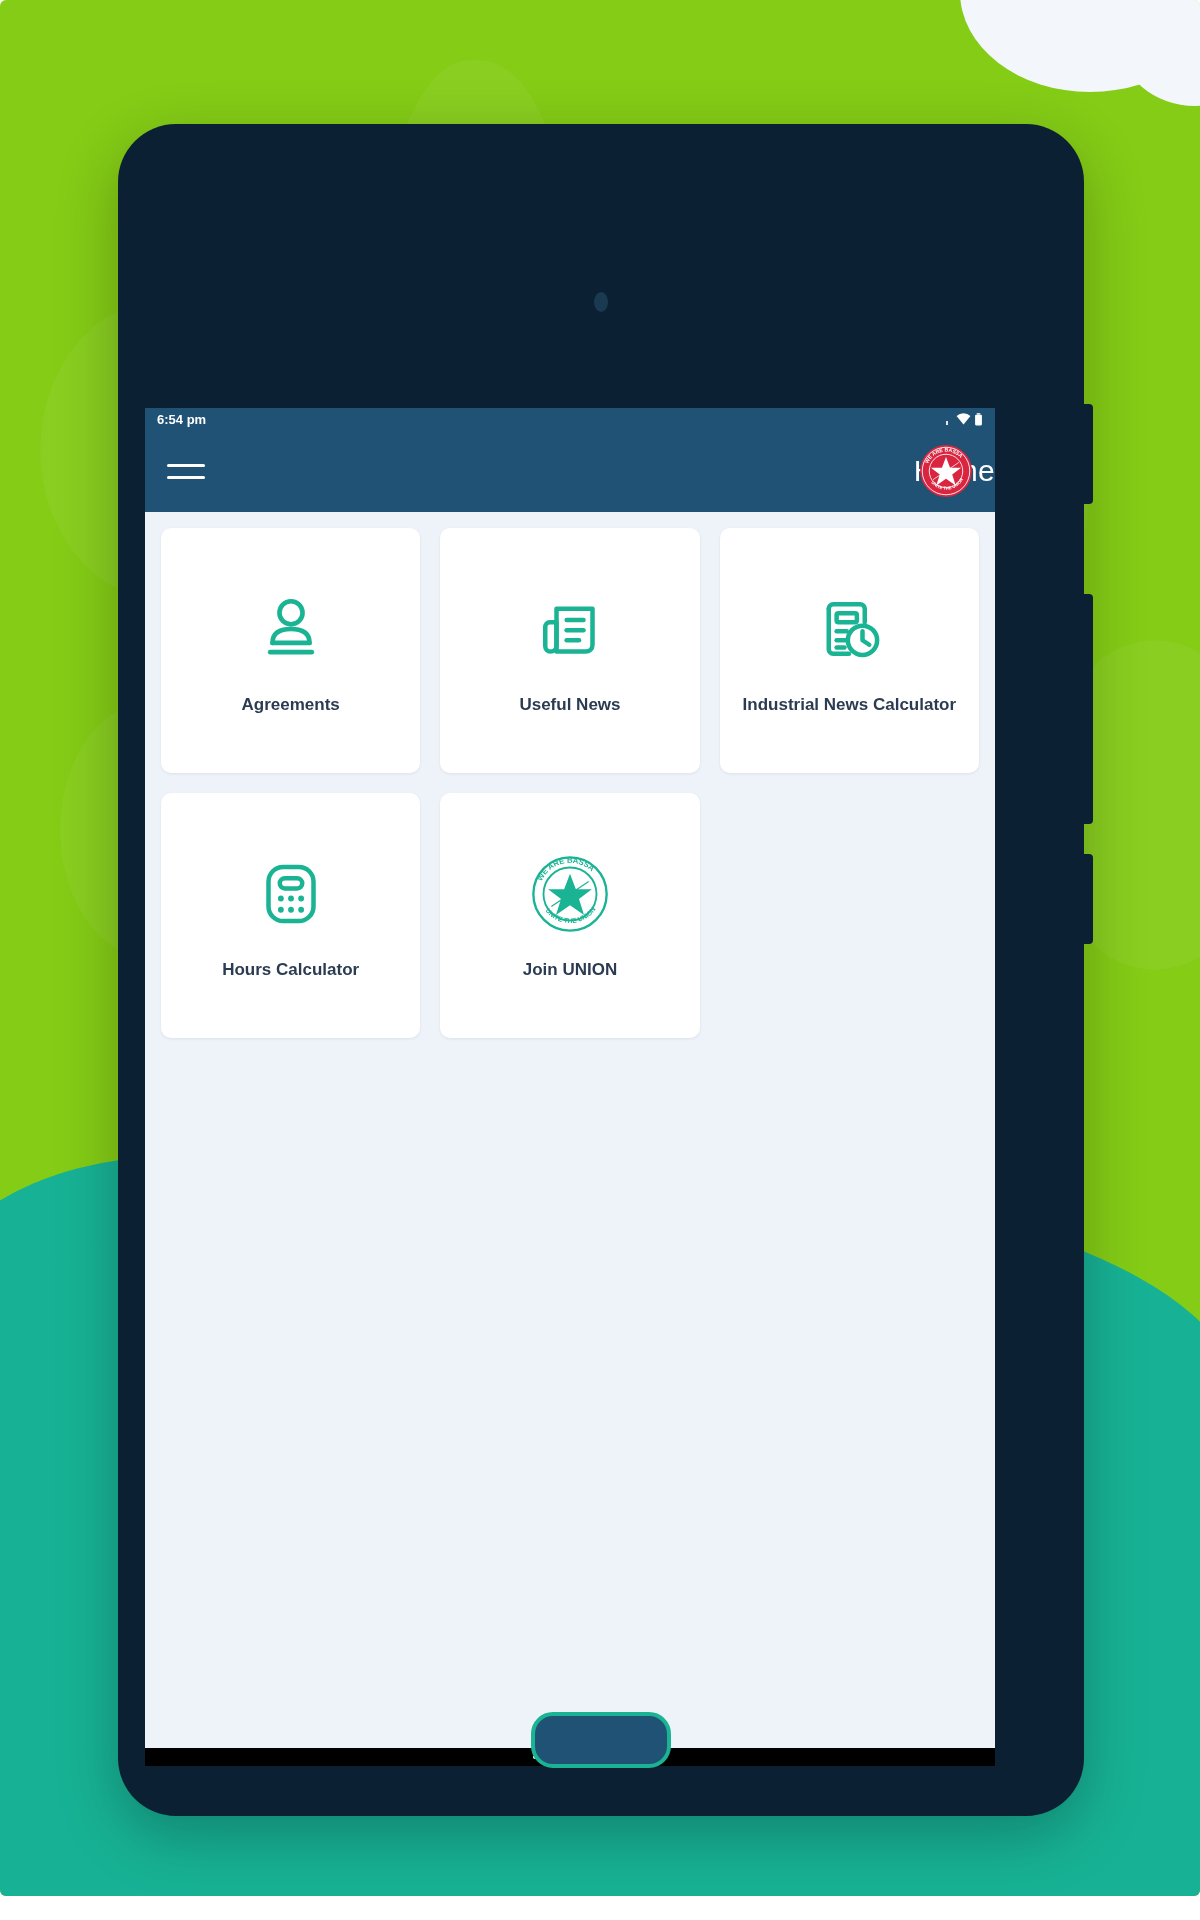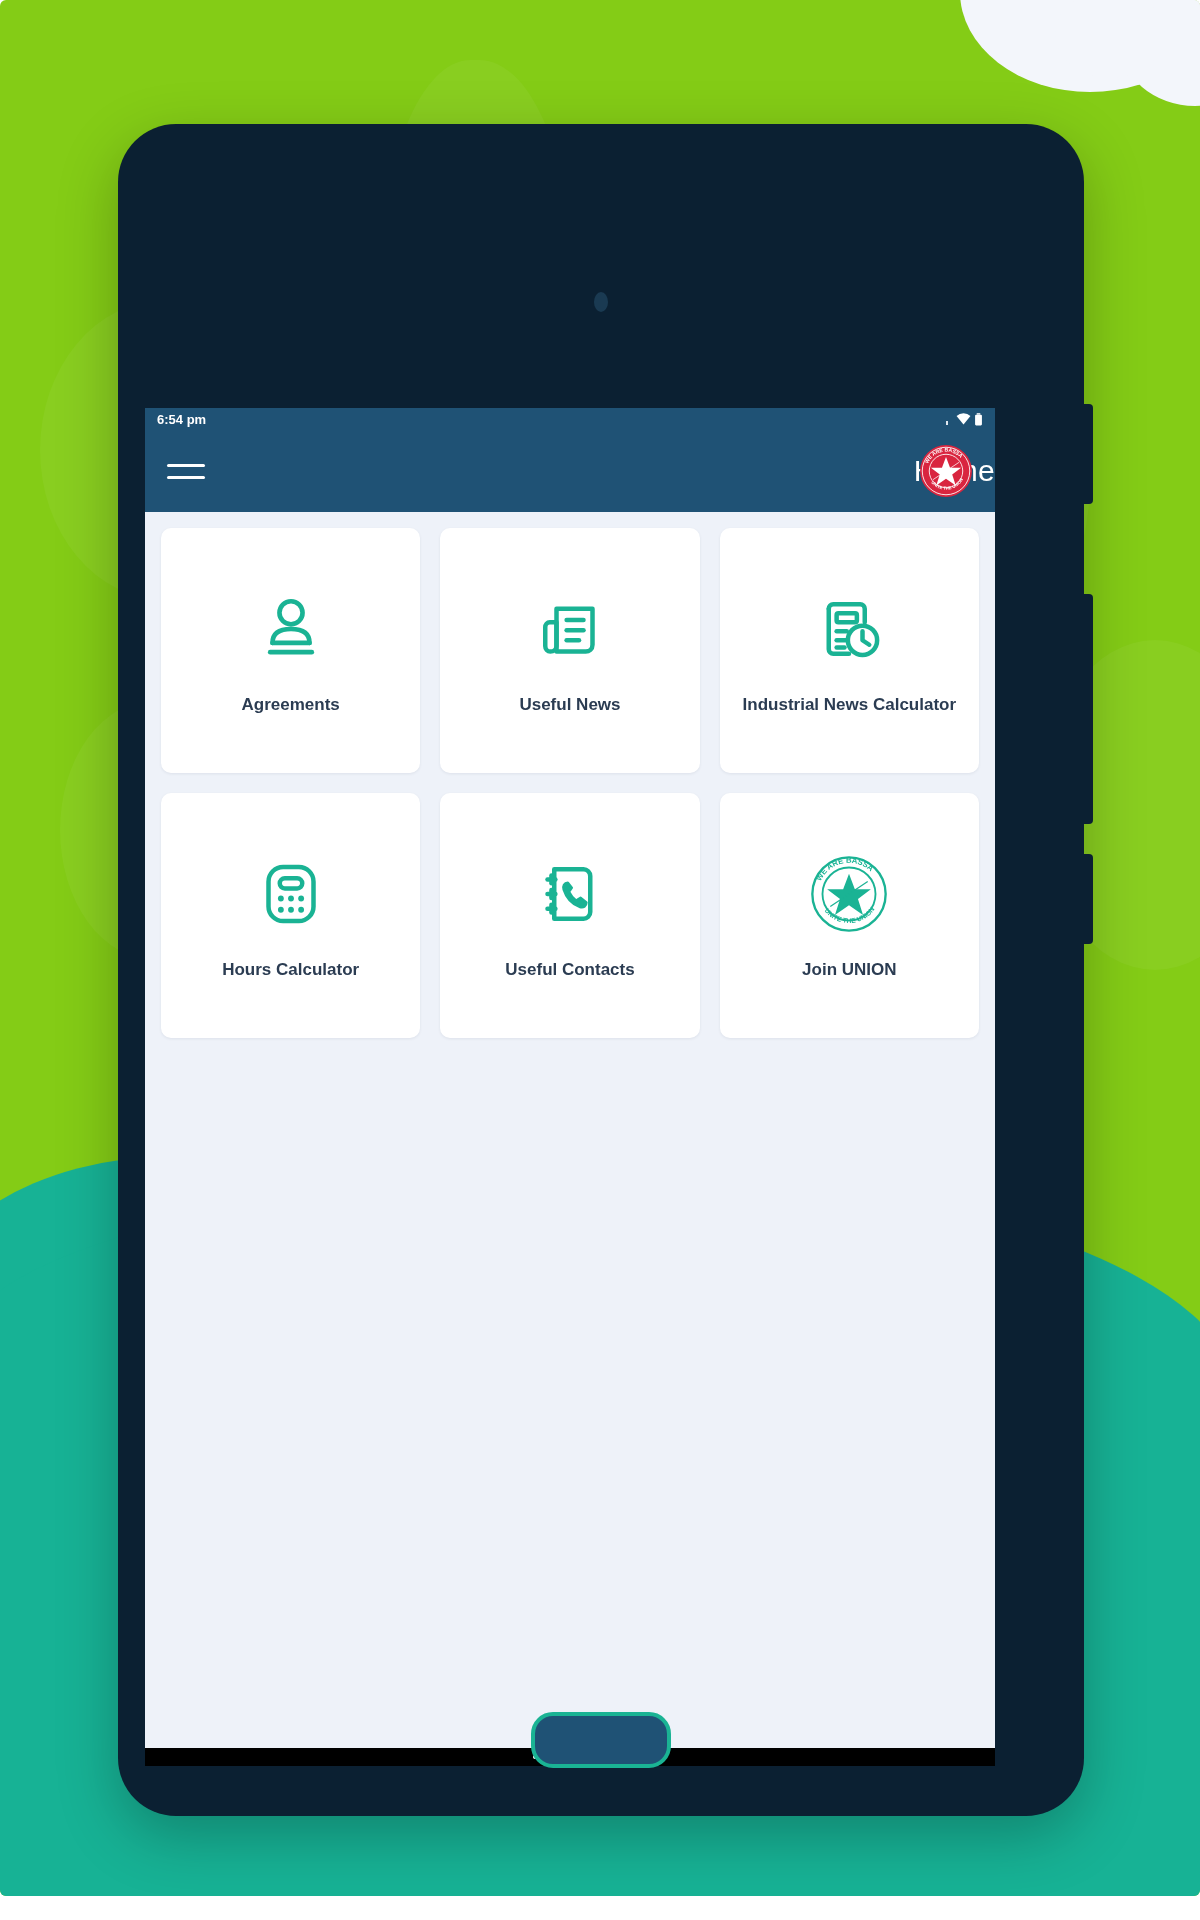--- a/index.html
+++ b/index.html
@@ -313,37 +313,20 @@
               <circle cx="41" cy="36" r="2.6" fill="#1ab394" stroke="none"></circle>
               <circle cx="23" cy="46" r="2.6" fill="#1ab394" stroke="none"></circle>
               <circle cx="32" cy="46" r="2.6" fill="#1ab394" stroke="none"></circle>
               <circle cx="41" cy="46" r="2.6" fill="#1ab394" stroke="none"></circle>
             </svg>
           </div>
           <div class="card-label">Hours Calculator</div>
         </div>
 
 
-        <div class="card">
-          <div class="icon-wrap">
-            <svg width="72" height="72" viewBox="0 0 64 64" fill="none" stroke="#1ab394" stroke-width="4" stroke-linecap="round" stroke-linejoin="round">
-              <path d="M18 10 L44 10 C47.3 10 50 12.7 50 16 L50 48 C50 51.3 47.3 54 44 54 L18 54 Z"></path>
-              <path d="M12 19 L19 19"></path>
-              <path d="M12 32 L19 32"></path>
-              <path d="M12 45 L19 45"></path>
-              <path d="M15.5 15.5 L15.5 22.5"></path>
-              <path d="M15.5 28.5 L15.5 35.5"></path>
-              <path d="M15.5 41.5 L15.5 48.5"></path>
-              <path d="M30 22 C27 22 25.5 25 26.5 28 C29 36 34 41 41 43.5
-                       C44 44.5 46.5 42.5 46.5 39.5 L41.5 35.5 L37.5 38
-                       C34.5 36 32.5 33 31 30 L33.5 26.5 Z" fill="#1ab394" stroke="#1ab394" stroke-width="2.4"></path>
-            </svg>
-          </div>
-          <div class="card-label">Useful Contacts</div>
-        </div>
 
         <div class="card">
           <div class="icon-wrap">
             <svg width="78" height="78" viewBox="0 0 100 100">
               <circle cx="50" cy="50" r="47" fill="none" stroke="#1ab394" stroke-width="3"></circle>
               <circle cx="50" cy="50" r="34" fill="none" stroke="#1ab394" stroke-width="2.4"></circle>
               <path d="M50 24 L57.5 44 L78 44 L61.5 56.5 L68 77 L50 64.5 L32 77 L38.5 56.5 L22 44 L42.5 44 Z" fill="#1ab394"></path>
               <path d="M26 66 L74 34" stroke="#1ab394" stroke-width="1.6"></path>
               <path id="tt2" d="M50 6 m-40 44 a40 40 0 0 1 80 0" fill="none"></path>
               <text font-size="10" font-family="Liberation Sans, sans-serif" font-weight="bold" fill="#1ab394">

